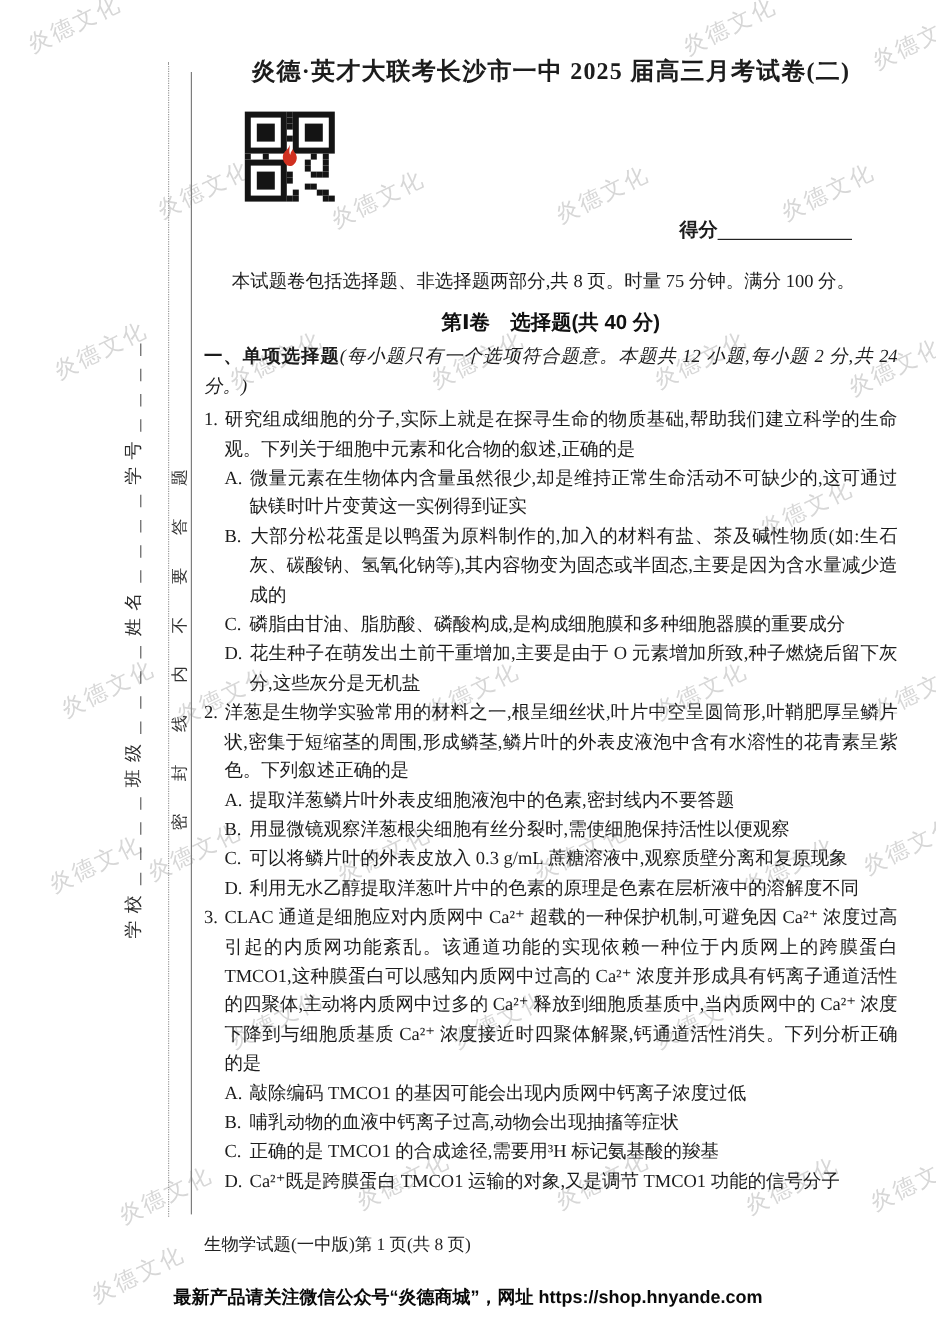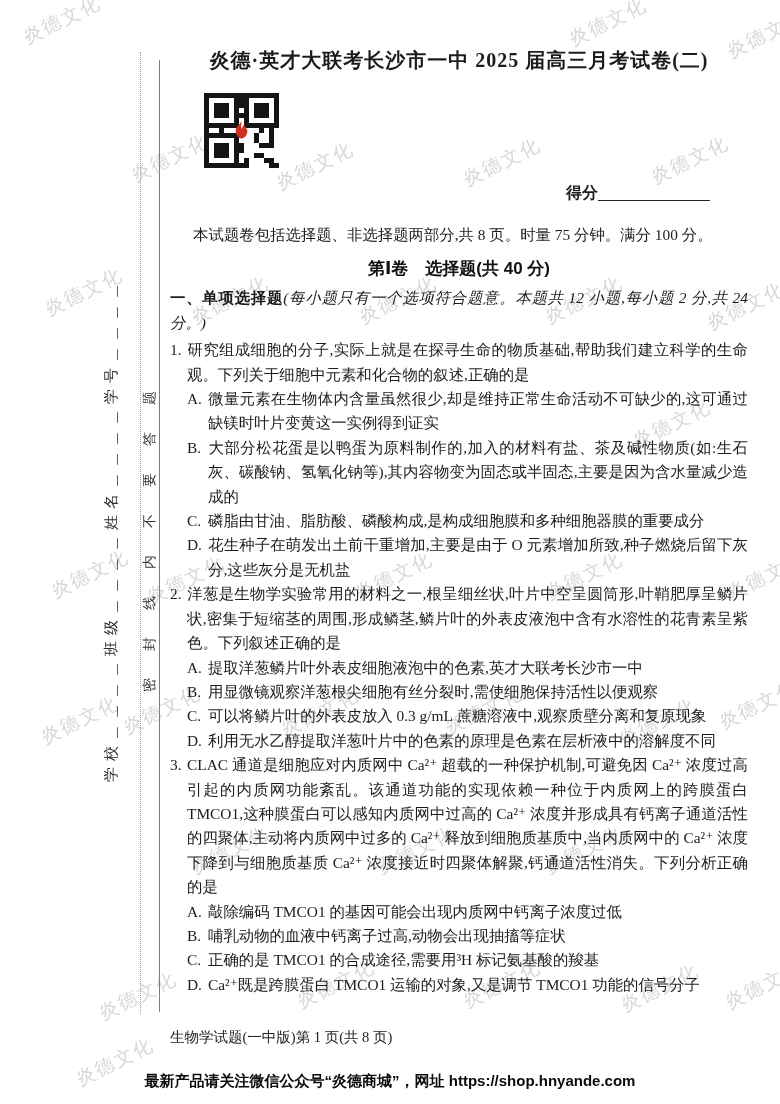--- a/index.html
+++ b/index.html
@@ -239,21 +239,21 @@
     <div class="questions" id="questions">
         <div class="question">
           <p class="q-stem"><span class="q-num">1.</span><span>研究组成细胞的分子,实际上就是在探寻生命的物质基础,帮助我们建立科学的生命观。下列关于细胞中元素和化合物的叙述,正确的是</span></p>
           <div class="option"><span class="opt-label">A.</span><span>微量元素在生物体内含量虽然很少,却是维持正常生命活动不可缺少的,这可通过缺镁时叶片变黄这一实例得到证实</span></div>
           <div class="option"><span class="opt-label">B.</span><span>大部分松花蛋是以鸭蛋为原料制作的,加入的材料有盐、茶及碱性物质(如:生石灰、碳酸钠、氢氧化钠等),其内容物变为固态或半固态,主要是因为含水量减少造成的</span></div>
           <div class="option"><span class="opt-label">C.</span><span>磷脂由甘油、脂肪酸、磷酸构成,是构成细胞膜和多种细胞器膜的重要成分</span></div>
           <div class="option"><span class="opt-label">D.</span><span>花生种子在萌发出土前干重增加,主要是由于 O 元素增加所致,种子燃烧后留下灰分,这些灰分是无机盐</span></div>
         </div>
         <div class="question">
           <p class="q-stem"><span class="q-num">2.</span><span>洋葱是生物学实验常用的材料之一,根呈细丝状,叶片中空呈圆筒形,叶鞘肥厚呈鳞片状,密集于短缩茎的周围,形成鳞茎,鳞片叶的外表皮液泡中含有水溶性的花青素呈紫色。下列叙述正确的是</span></p>
-          <div class="option"><span class="opt-label">A.</span><span>提取洋葱鳞片叶外表皮细胞液泡中的色素,英才大联考长沙市一中</span></div>
+          <div class="option"><span class="opt-label">A.</span><span>提取洋葱鳞片叶外表皮细胞液泡中的色素,密封线内不要答题</span></div>
           <div class="option"><span class="opt-label">B.</span><span>用显微镜观察洋葱根尖细胞有丝分裂时,需使细胞保持活性以便观察</span></div>
           <div class="option"><span class="opt-label">C.</span><span>可以将鳞片叶的外表皮放入 0.3 g/mL 蔗糖溶液中,观察质壁分离和复原现象</span></div>
           <div class="option"><span class="opt-label">D.</span><span>利用无水乙醇提取洋葱叶片中的色素的原理是色素在层析液中的溶解度不同</span></div>
         </div>
         <div class="question">
           <p class="q-stem"><span class="q-num">3.</span><span>CLAC 通道是细胞应对内质网中 Ca²⁺ 超载的一种保护机制,可避免因 Ca²⁺ 浓度过高引起的内质网功能紊乱。该通道功能的实现依赖一种位于内质网上的跨膜蛋白 TMCO1,这种膜蛋白可以感知内质网中过高的 Ca²⁺ 浓度并形成具有钙离子通道活性的四聚体,主动将内质网中过多的 Ca²⁺ 释放到细胞质基质中,当内质网中的 Ca²⁺ 浓度下降到与细胞质基质 Ca²⁺ 浓度接近时四聚体解聚,钙通道活性消失。下列分析正确的是</span></p>
           <div class="option"><span class="opt-label">A.</span><span>敲除编码 TMCO1 的基因可能会出现内质网中钙离子浓度过低</span></div>
           <div class="option"><span class="opt-label">B.</span><span>哺乳动物的血液中钙离子过高,动物会出现抽搐等症状</span></div>
           <div class="option"><span class="opt-label">C.</span><span>正确的是 TMCO1 的合成途径,需要用³H 标记氨基酸的羧基</span></div>
           <div class="option"><span class="opt-label">D.</span><span>Ca²⁺既是跨膜蛋白 TMCO1 运输的对象,又是调节 TMCO1 功能的信号分子</span></div>

